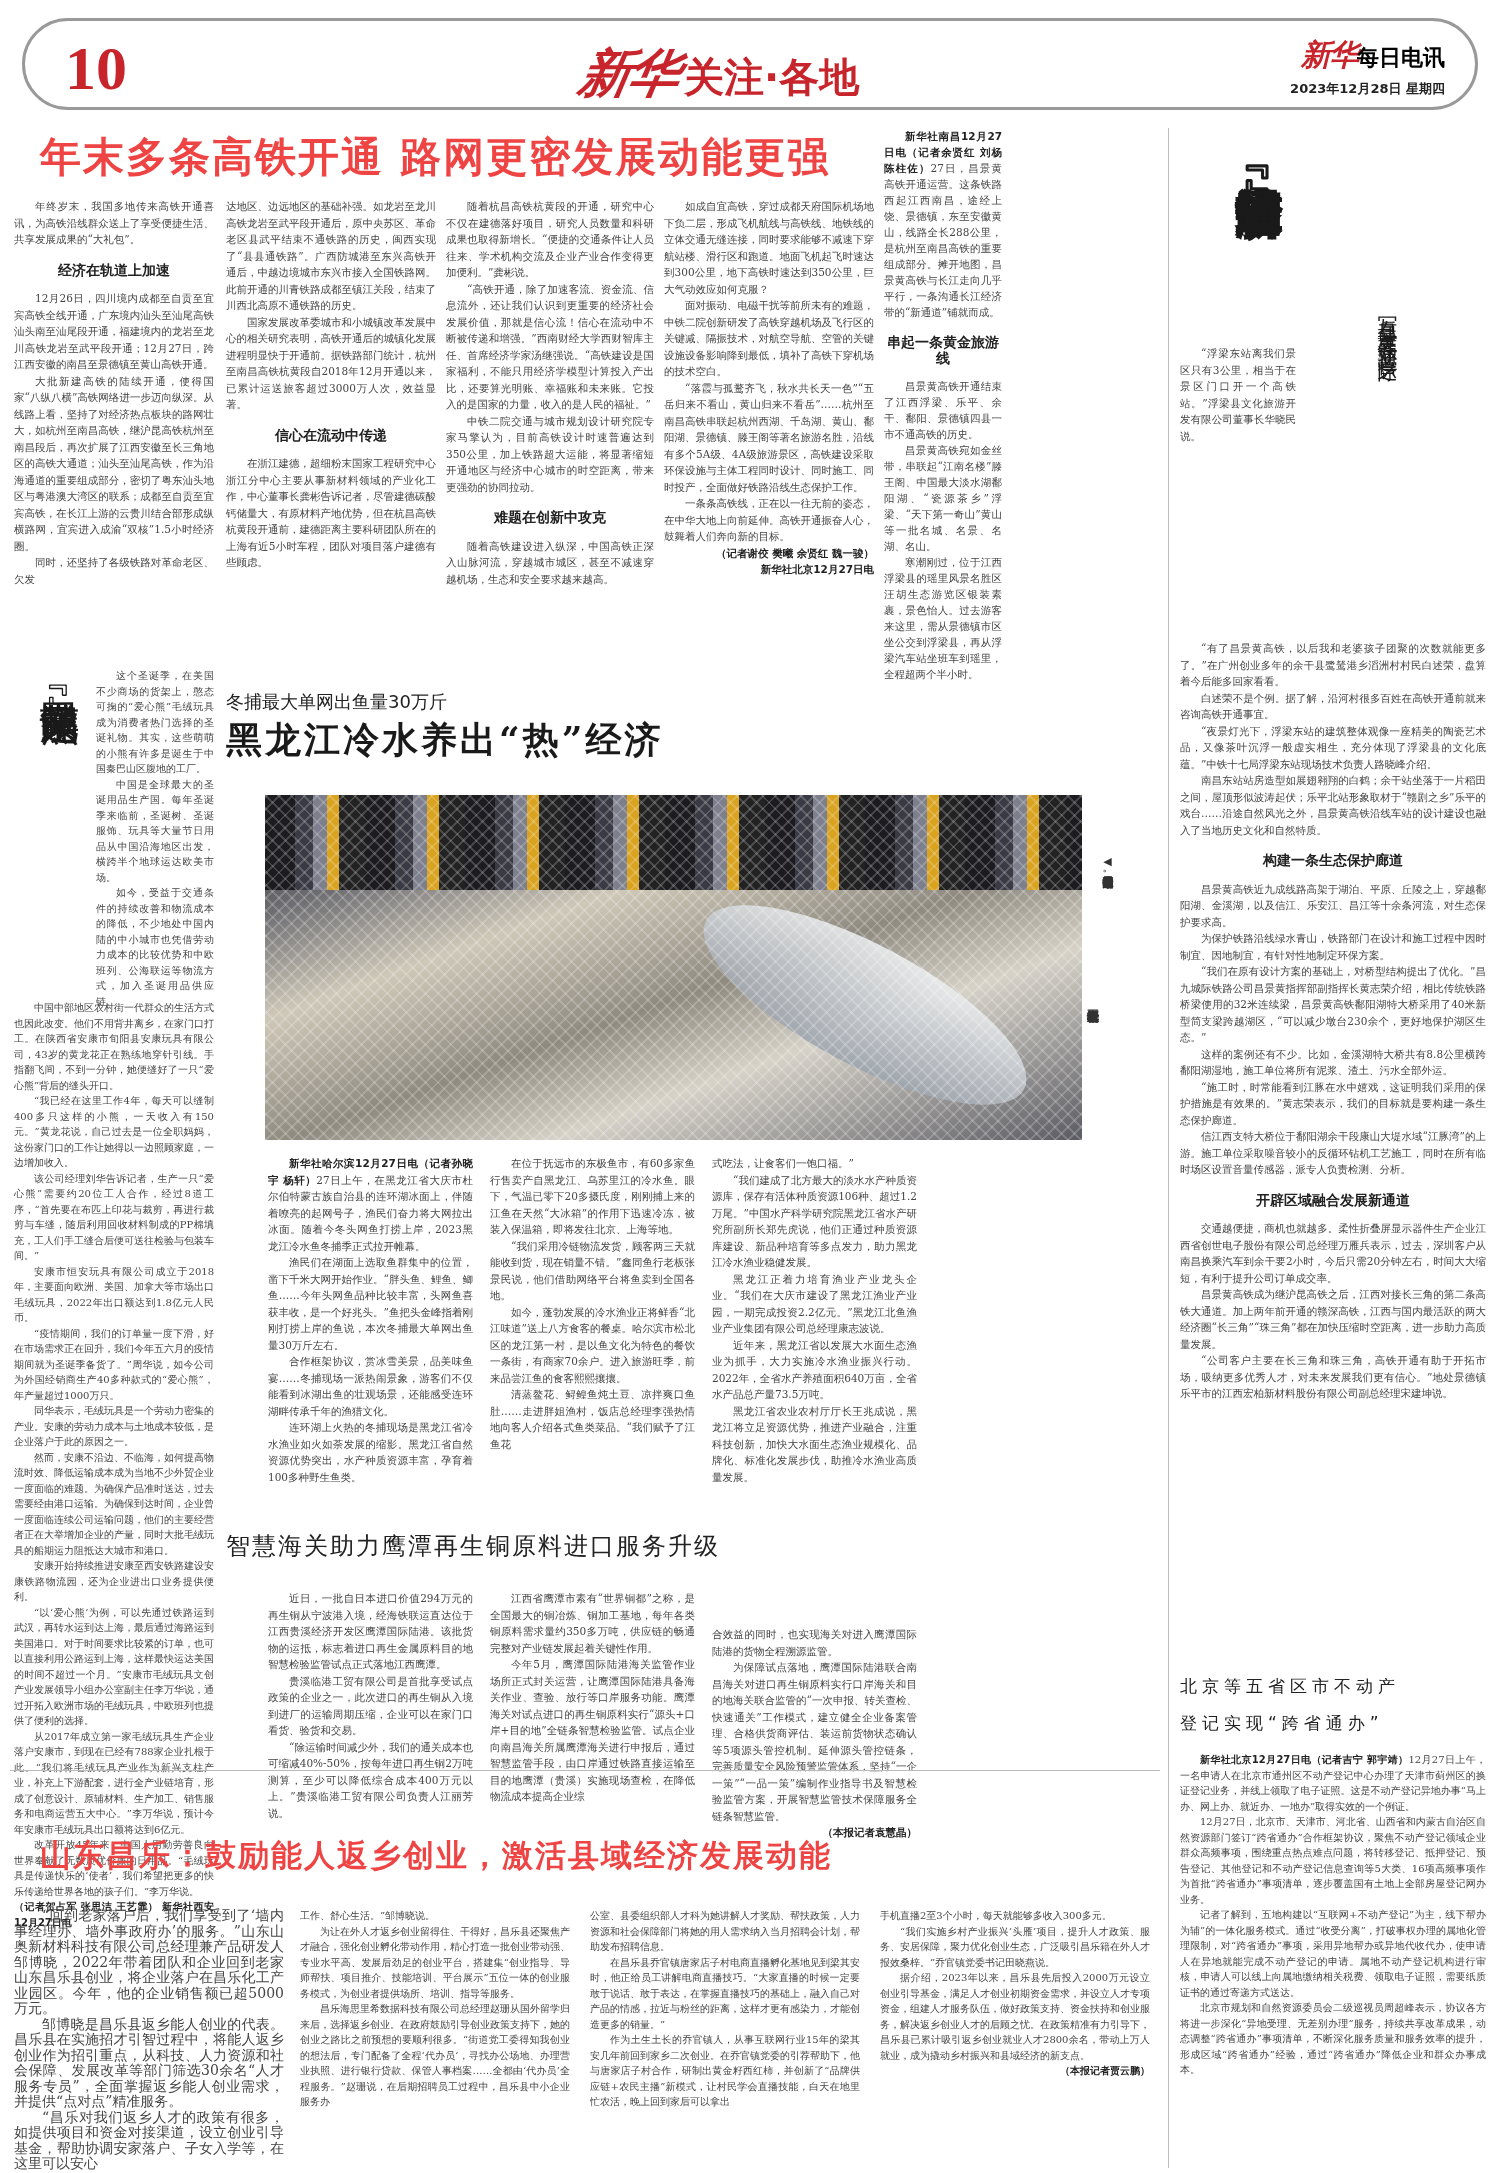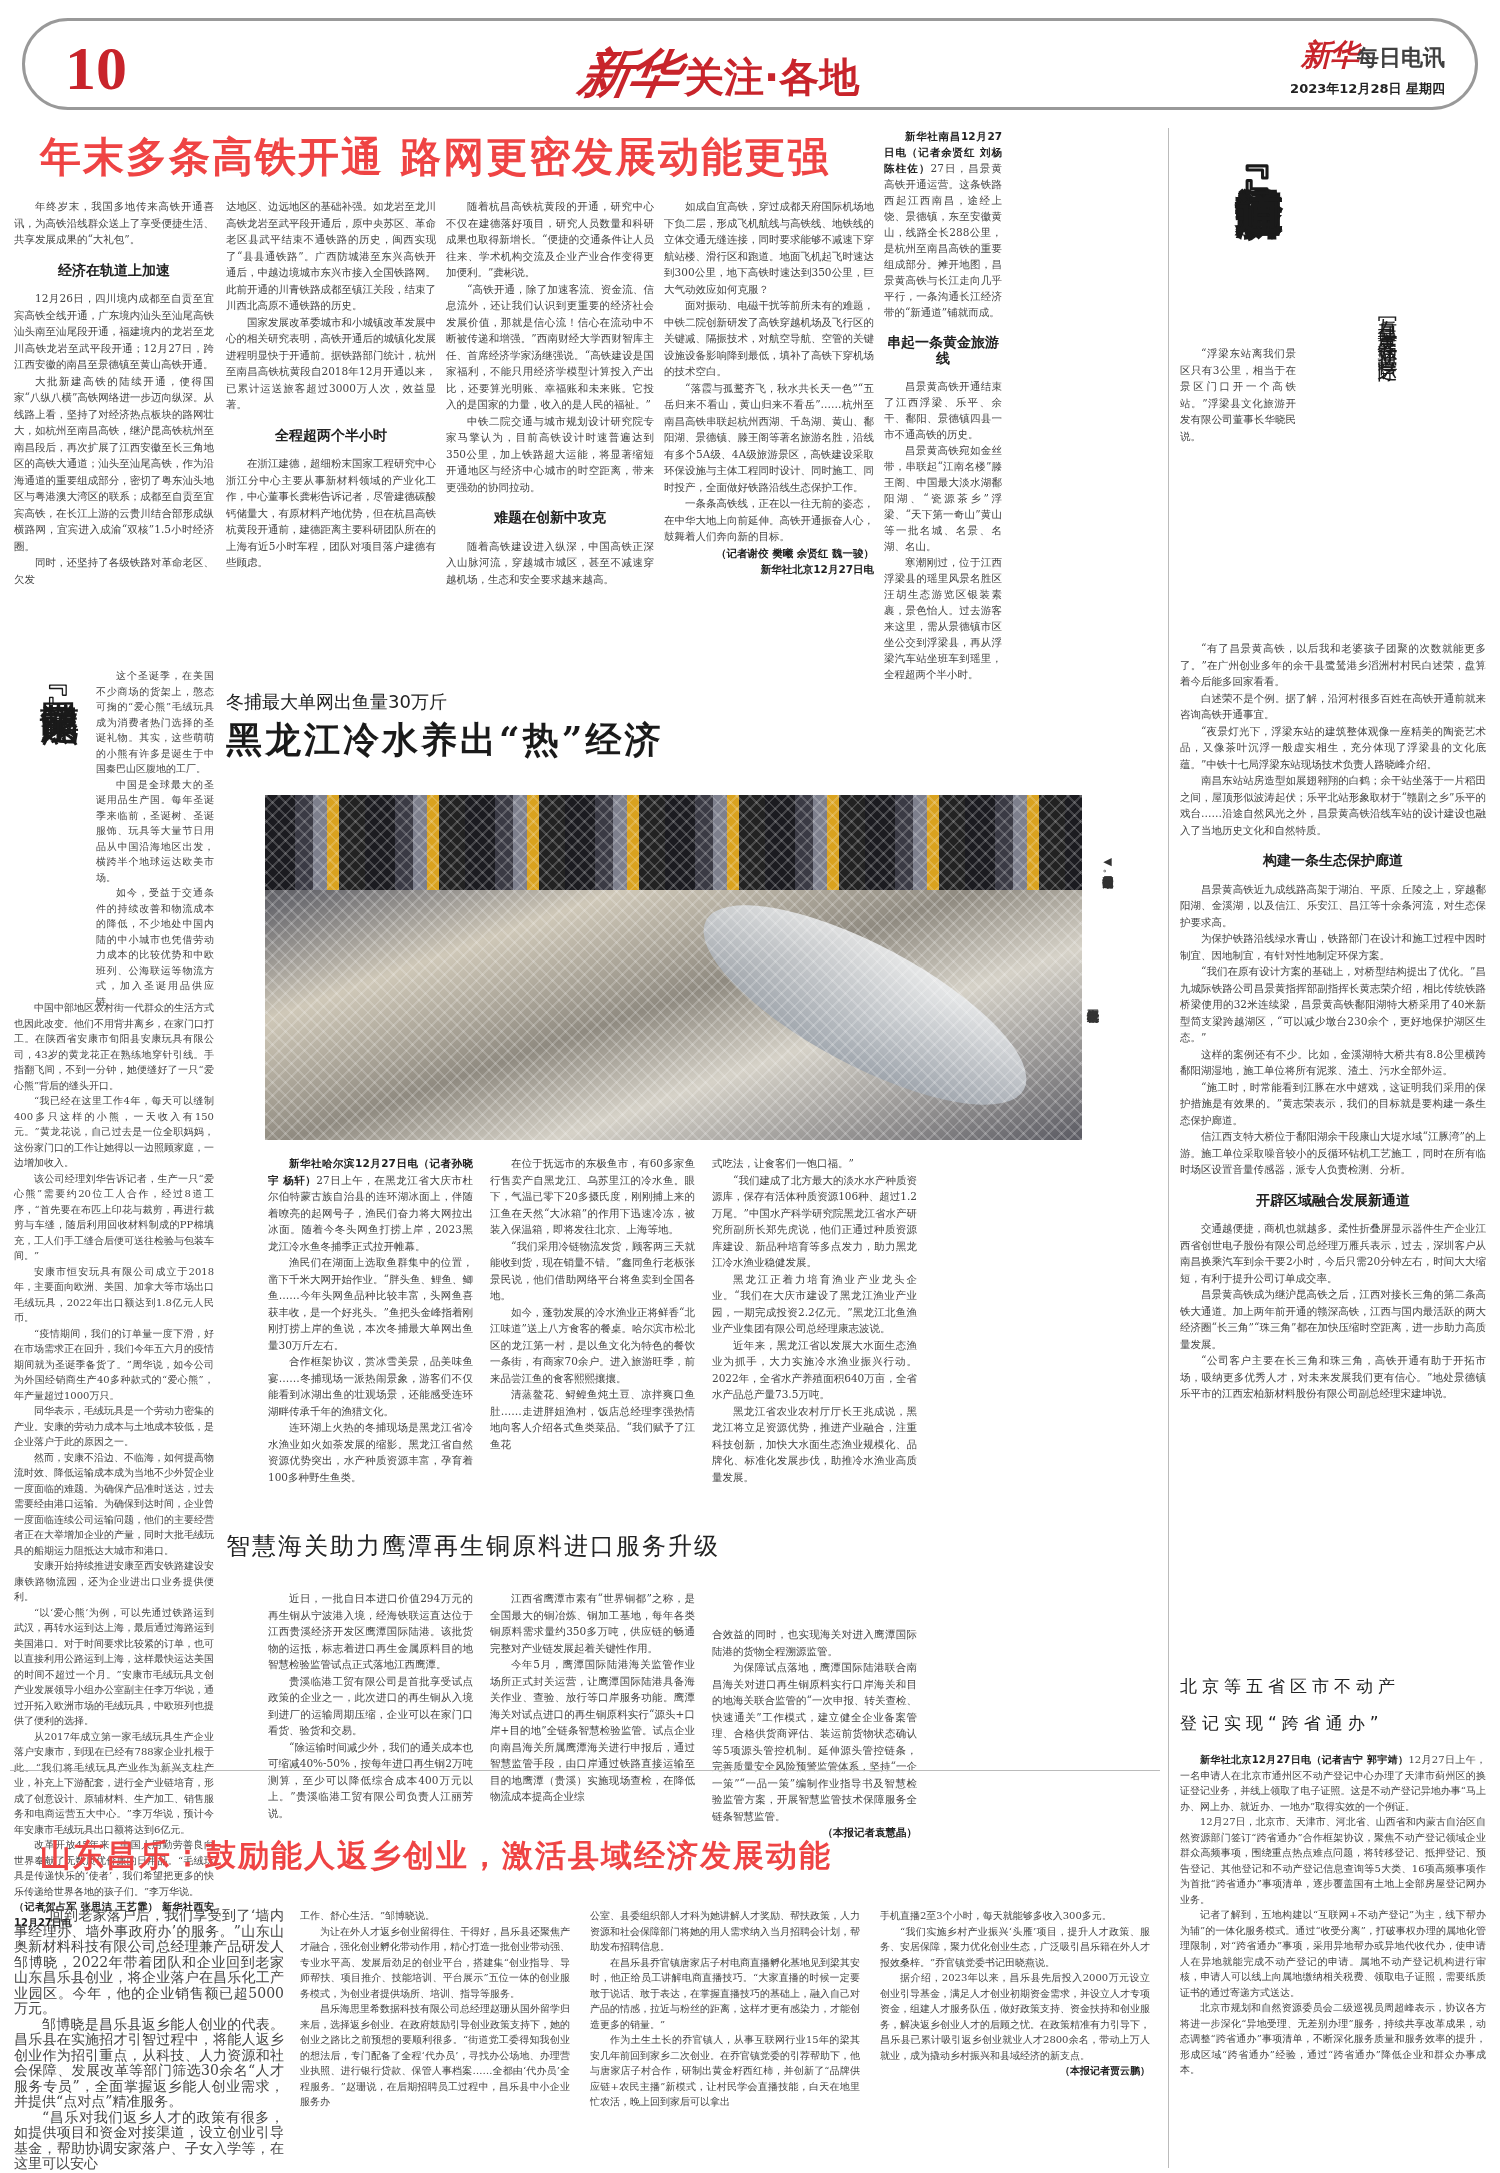--- a/index.html
+++ b/index.html
@@ -4,21 +4,21 @@
 <style>
 *{box-sizing:border-box;margin:0;padding:0}
 body{width:1500px;height:2173px;background:#fff;font-family:"DejaVu Serif",serif;color:#333;position:relative;overflow:hidden}
 .masthead{position:absolute;left:22px;top:18px;width:1456px;height:92px;border:3px solid #999;border-radius:46px;background:#fff}
 .pageno{position:absolute;left:40px;top:12px;font-family:"Liberation Serif",serif;font-size:62px;font-weight:bold;color:#c8242b}
 .mast-center{position:absolute;left:555px;top:18px;display:flex;align-items:baseline;gap:8px}
 .brand{font-family:"DejaVu Serif",serif;font-style:italic;font-weight:bold;color:#c8242b;font-size:52px;letter-spacing:-4px;transform:skewX(-10deg)}
 .section{font-family:"DejaVu Sans",sans-serif;font-weight:bold;color:#c8242b;font-size:40px}
 .mast-right{position:absolute;right:30px;top:14px;text-align:right}
 .brand-sm{font-style:italic;font-weight:bold;color:#c8242b;font-size:30px;letter-spacing:-2px}
-.paper{font-family:"DejaVu Sans",sans-serif;font-weight:bold;color:#404040;font-size:22px}
+.paper{font-family:"DejaVu Sans",sans-serif;font-weight:bold;color:#000000;font-size:22px}
 .date{font-family:"DejaVu Sans",sans-serif;font-size:13px;color:#222;font-weight:bold;margin-top:4px}
 .h1{position:absolute;font-family:"DejaVu Sans",sans-serif;font-weight:bold;color:#ef4444;letter-spacing:2px}
 .col{position:absolute;font-size:10.5px;line-height:16.5px;text-align:justify;color:#444}
 .col p{text-indent:2em}
 .col h3{font-family:"DejaVu Sans",sans-serif;font-size:14px;font-weight:bold;text-align:center;color:#222;margin:14px 0 12px}
 .byline{font-family:"DejaVu Sans",sans-serif;font-weight:bold;color:#222}
 .vtitle{position:absolute;writing-mode:vertical-rl;font-family:"DejaVu Serif",serif;color:#1a1a1a}
 .photo{position:absolute;background:linear-gradient(160deg,#2a2a30 0%,#6b6b70 18%,#cfc8b8 35%,#8f8a80 55%,#d6d2c8 70%,#5a5a62 100%);overflow:hidden}
 .photo .boots{position:absolute;top:0;left:0;right:0;height:95px;background:repeating-linear-gradient(90deg,#1b1b20 0 30px,#3a3a44 30px 48px,#7d7f8c 48px 62px,#d9a21f 62px 74px,#222 74px 100px)}
 .photo .net{position:absolute;inset:0;background:repeating-linear-gradient(45deg,rgba(255,255,255,.18) 0 2px,transparent 2px 9px),repeating-linear-gradient(-45deg,rgba(255,255,255,.18) 0 2px,transparent 2px 9px)}
@@ -47,21 +47,21 @@
 <div class="col" style="left:14px;top:198px;width:200px;">
   <p>年终岁末，我国多地传来高铁开通喜讯，为高铁沿线群众送上了享受便捷生活、共享发展成果的“大礼包”。</p>
   <h3>经济在轨道上加速</h3>
   <p>12月26日，四川境内成都至自贡至宜宾高铁全线开通，广东境内汕头至汕尾高铁汕头南至汕尾段开通，福建境内的龙岩至龙川高铁龙岩至武平段开通；12月27日，跨江西安徽的南昌至景德镇至黄山高铁开通。</p>
   <p>大批新建高铁的陆续开通，使得国家“八纵八横”高铁网络进一步迈向纵深。从线路上看，坚持了对经济热点板块的路网壮大，如杭州至南昌高铁，继沪昆高铁杭州至南昌段后，再次扩展了江西安徽至长三角地区的高铁大通道；汕头至汕尾高铁，作为沿海通道的重要组成部分，密切了粤东汕头地区与粤港澳大湾区的联系；成都至自贡至宜宾高铁，在长江上游的云贵川结合部形成纵横路网，宜宾进入成渝“双核”1.5小时经济圈。</p>
   <p>同时，还坚持了各级铁路对革命老区、欠发</p>
 </div>
 <div class="col" style="left:226px;top:198px;width:210px;">
   <p style="text-indent:0">达地区、边远地区的基础补强。如龙岩至龙川高铁龙岩至武平段开通后，原中央苏区、革命老区县武平结束不通铁路的历史，闽西实现了“县县通铁路”。广西防城港至东兴高铁开通后，中越边境城市东兴市接入全国铁路网。此前开通的川青铁路成都至镇江关段，结束了川西北高原不通铁路的历史。</p>
   <p>国家发展改革委城市和小城镇改革发展中心的相关研究表明，高铁开通后的城镇化发展进程明显快于开通前。据铁路部门统计，杭州至南昌高铁杭黄段自2018年12月开通以来，已累计运送旅客超过3000万人次，效益显著。</p>
-  <h3>全程超两个半小时</h3>
+  <h3>信心在流动中传递</h3>
   <p>在浙江建德，超细粉末国家工程研究中心浙江分中心主要从事新材料领域的产业化工作，中心董事长龚彬告诉记者，尽管建德碳酸钙储量大，有原材料产地优势，但在杭昌高铁杭黄段开通前，建德距离主要科研团队所在的上海有近5小时车程，团队对项目落户建德有些顾虑。</p>
 </div>
 <div class="col" style="left:446px;top:198px;width:208px;">
   <p>随着杭昌高铁杭黄段的开通，研究中心不仅在建德落好项目，研究人员数量和科研成果也取得新增长。“便捷的交通条件让人员往来、学术机构交流及企业产业合作变得更加便利。”龚彬说。</p>
   <p>“高铁开通，除了加速客流、资金流、信息流外，还让我们认识到更重要的经济社会发展价值，那就是信心流！信心在流动中不断被传递和增强。”西南财经大学西财智库主任、首席经济学家汤继强说。“高铁建设是国家福利，不能只用经济学模型计算投入产出比，还要算光明账、幸福账和未来账。它投入的是国家的力量，收入的是人民的福祉。”</p>
   <p>中铁二院交通与城市规划设计研究院专家马擎认为，目前高铁设计时速普遍达到350公里，加上铁路超大运能，将显著缩短开通地区与经济中心城市的时空距离，带来更强劲的协同拉动。</p>
   <h3>难题在创新中攻克</h3>
   <p>随着高铁建设进入纵深，中国高铁正深入山脉河流，穿越城市城区，甚至不减速穿越机场，生态和安全要求越来越高。</p>
 </div>
 <div class="col" style="left:664px;top:198px;width:210px;">

